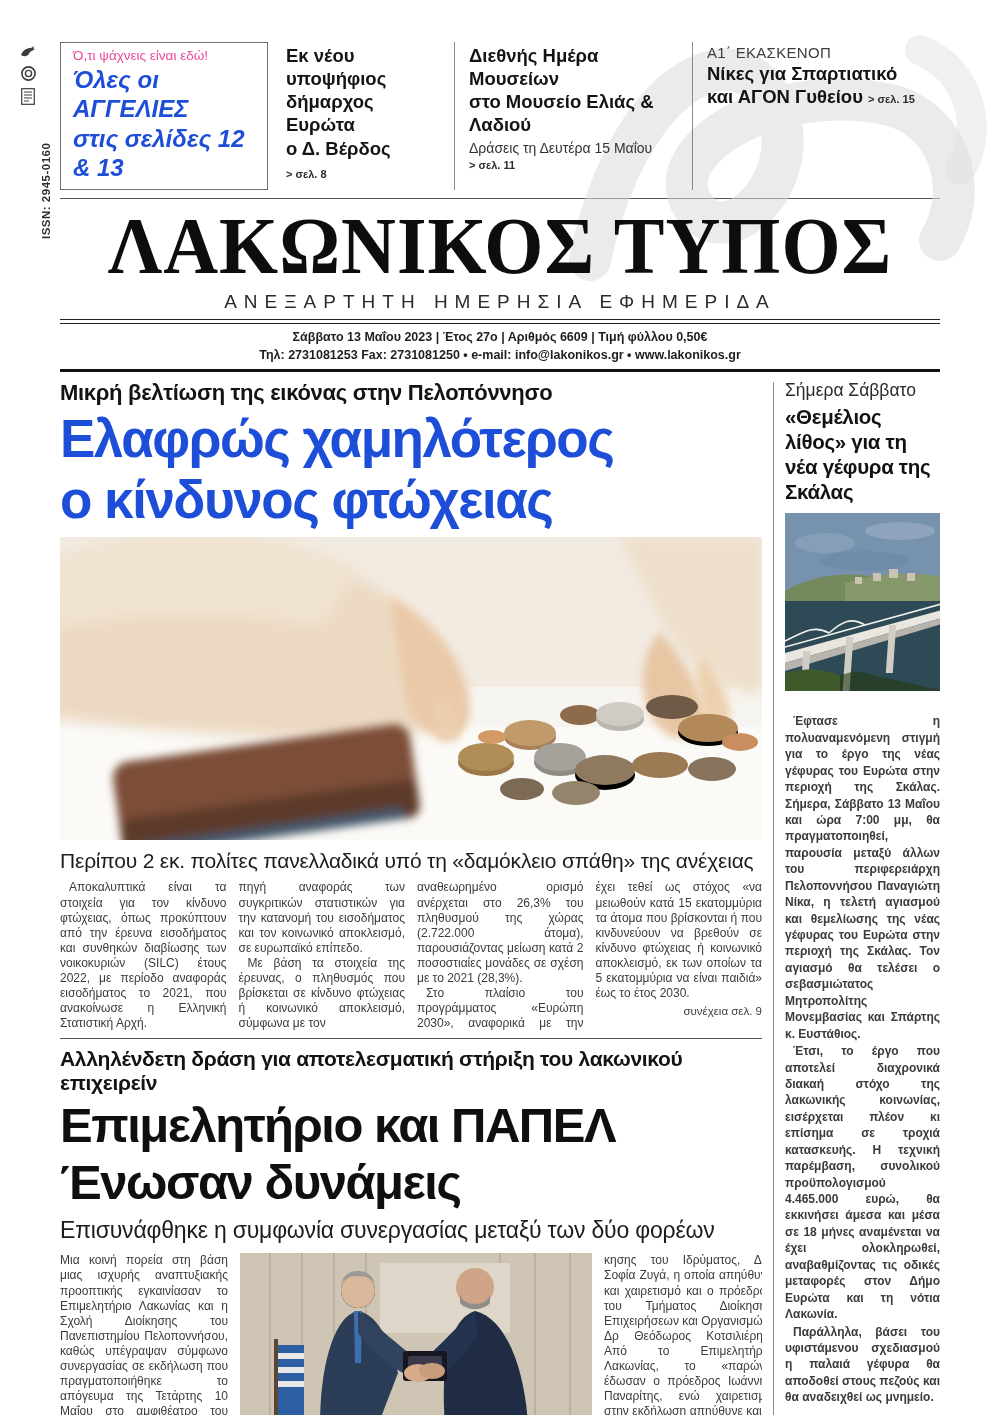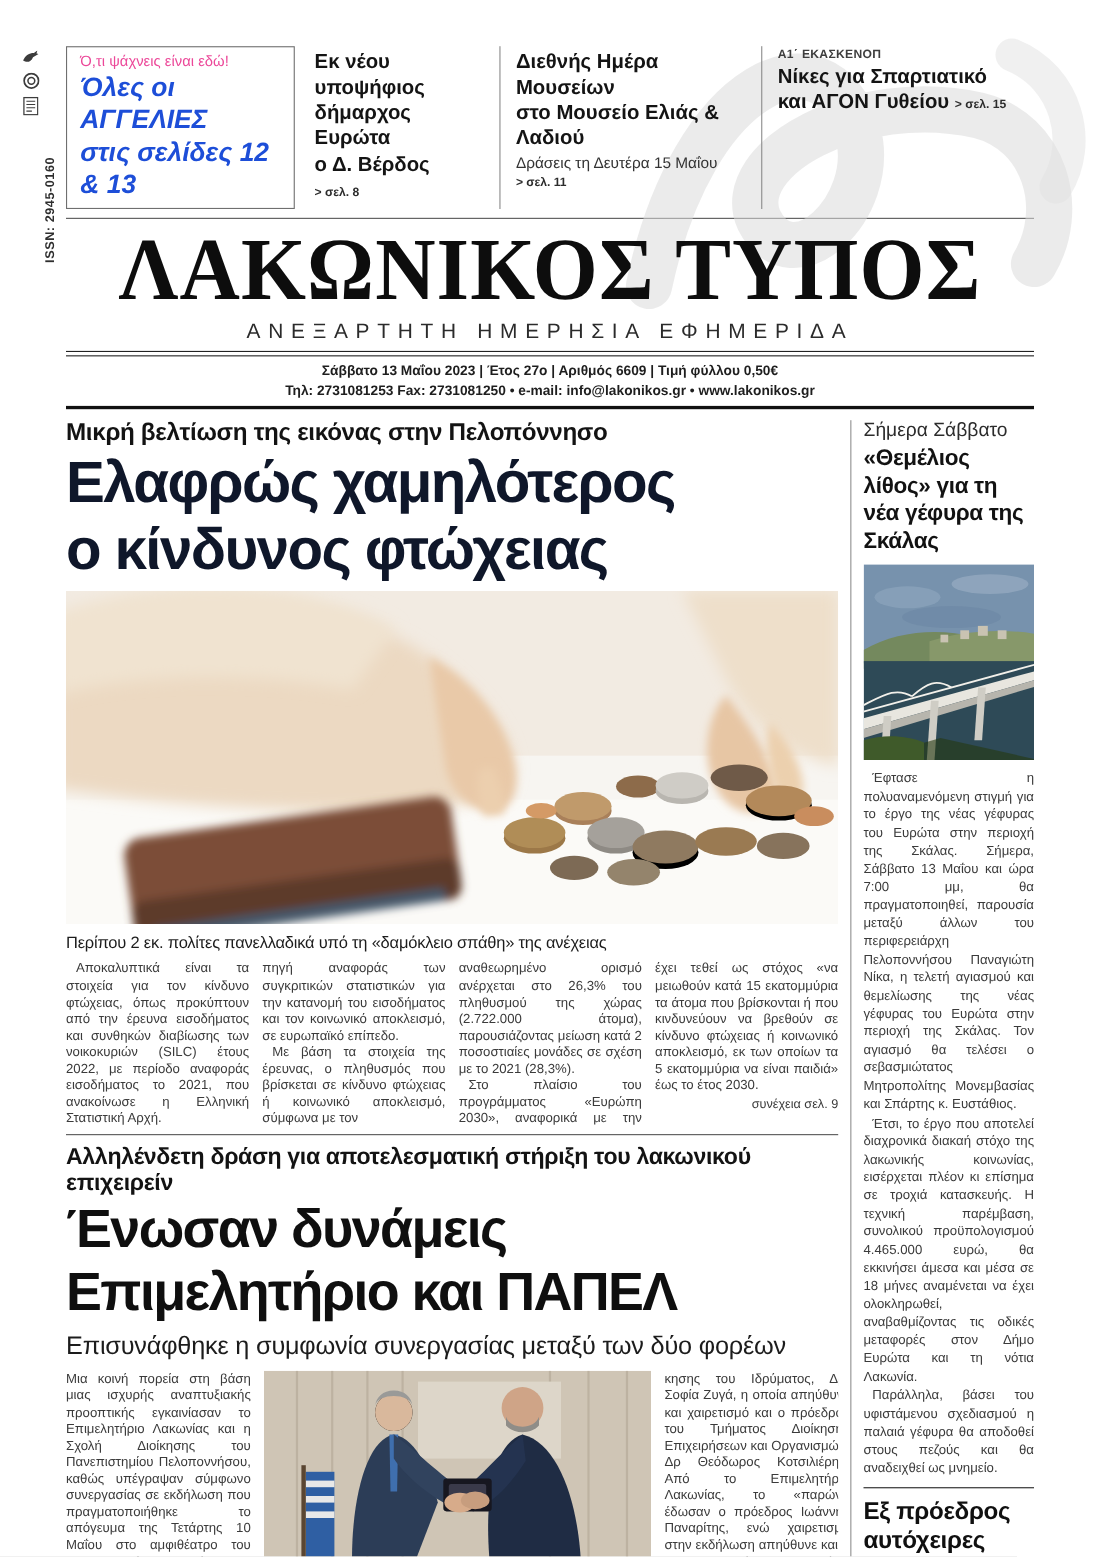--- a/index.html
+++ b/index.html
@@ -19,21 +19,21 @@
   .topstrip { position:relative; z-index:1; margin:42px 60px 0 60px; display:flex; align-items:stretch; min-height:88px; }
   .ads-box { border:1.5px solid #6f6f6f; background:#fff; padding:5px 12px 7px 12px; width:208px; }
   .ads-line1 { font-size:13.5px; color:#ec4899; margin-bottom:2px; }
   .ads-line2, .ads-line3 { font-size:24px; font-weight:700; color:#1d4ed8; line-height:1.22;font-style:italic; }
   .teaser { padding:2px 14px 0 14px; }
   .t1 { width:182px; padding-left:18px; }
   .t2 { width:238px; border-left:1px solid #8a8a8a; margin-left:4px; }
   .t3 { border-left:1px solid #8a8a8a; flex:1; }
   .teaser .bold-line { font-size:18.5px; font-weight:700; color:#141414; line-height:1.25; }
   .teaser .small-line { font-size:14px; color:#333; margin-top:3px; }
-  .teaser .label-line { font-size:11px; color:#3e3e3e; margin-bottom:1px; letter-spacing:0.3px;font-weight:bold; }
+  .teaser .label-line { font-size:15px; color:#3e3e3e; margin-bottom:1px; letter-spacing:0.3px; }
   .page-ref { font-size:11px; font-weight:700; color:#2c2c2c; white-space:nowrap; }
   
   .rule-top { margin:8px 60px 0 60px; border-top:1px solid #555; }
   .masthead { position:relative; z-index:1; margin:0 60px; text-align:center; }
   .mast-title {
     font-family:"Liberation Serif","DejaVu Serif",serif; font-weight:700;
     font-size:76px; line-height:1.0; color:#0d0d0d; letter-spacing:1px;
     white-space:nowrap; padding-top:6px; transform:scaleY(1.06); transform-origin:top center;
   }
   .mast-sub { font-size:19px; letter-spacing:7px; color:#2b2b2b; margin-top:10px; }
@@ -41,41 +41,41 @@
   .datelines { margin:4px 60px 0 60px; text-align:center; }
   .dateline { font-size:12.5px; font-weight:700; color:#1e1e1e; line-height:1.45; }
   .rule-thick { margin:5px 60px 0 60px; border-top:3.5px solid #111; }
   
   .content { position:relative; z-index:1; margin:8px 60px 0 60px; display:flex; align-items:stretch; }
   .main { width:702px; flex:0 0 702px; }
   .vdivider { width:1px; background:#8f8f8f; margin:2px 11px 0 11px; }
   .sidebar { flex:1; min-width:0; }
   
   .kicker { font-size:22px; font-weight:700; color:#131313; letter-spacing:-0.3px; }
-  .headline-1 { font-size:53px; font-weight:700; color:#0f172a; line-height:1.03; letter-spacing:-1.5px; margin-top:6px; }
+  .headline-1 { font-size:53px; font-weight:700; color:#1d4ed8; line-height:1.03; letter-spacing:-1.5px; margin-top:6px; }
   .photo-lead { margin-top:10px; width:702px; height:303px; overflow:hidden; }
-  .subhead { font-size:15px; font-weight:400; color:#1c1c1c; margin-top:9px; letter-spacing:-0.2px; }
+  .subhead { font-size:21px; font-weight:400; color:#1c1c1c; margin-top:9px; letter-spacing:-0.2px; }
   .cols4 { display:flex; gap:12px; margin-top:7px; height:150px; overflow:hidden; }
   .cols4 .col { flex:1; text-align:justify; font-size:12px; line-height:1.26; color:#3b3b3b; }
   .col p { text-indent:9px; }
   .cont-ref { text-align:right; font-size:11.5px; color:#3b3b3b; margin-top:3px; text-indent:0 !important; }
   .hrule-mid { border-top:1px solid #555; margin-top:8px; }
   
   .art2 { margin-top:8px; }
   .headline-2 { font-size:49px; font-weight:700; color:#0f0f0f; line-height:1.06; letter-spacing:-1.5px; margin-top:5px; }
   .subhead2 { font-size:23px; font-weight:400; color:#1c1c1c; margin-top:8px; letter-spacing:-0.2px; }
   .art2-row { display:flex; gap:12px; margin-top:9px; height:262px; overflow:hidden; }
   .art2-col { flex:0 0 168px; width:168px; text-align:justify; font-size:12px; line-height:1.26; color:#3b3b3b; }
   .art2-mid { flex:1; }
   .photo-2 { width:100%; height:172px; overflow:hidden; }
   
   .sb-label { font-size:17.5px; color:#2c2c2c; }
   .sb-title { font-size:20.5px; font-weight:700; color:#121212; line-height:1.22; margin-top:3px; letter-spacing:-0.3px; }
   .photo-sb { width:100%; height:178px; margin-top:9px; overflow:hidden; }
-  .sb-body { margin-top:8px; font-size:12px; line-height:1.37; text-align:justify; color:#3b3b3b; }
+  .sb-body { margin-top:22px; font-size:12px; line-height:1.37; text-align:justify; color:#3b3b3b;font-weight:bold; }
   .sb-body p { text-indent:8px; margin-bottom:1px; }
   .sb-teaser { margin-top:10px; border-top:1.5px solid #222; padding-top:8px; }
   .sb-teaser-title { font-size:22px; font-weight:700; color:#101010; line-height:1.15; letter-spacing:-0.3px; }
   .sb-author { font-size:12.5px; font-weight:700; color:#2a2a2a; margin-top:4px; }
   svg { display:block; }
 </style>
 </head>
 <body>
 
 <div class="page">
@@ -232,22 +232,22 @@
             <p style="text-indent:0">έχει τεθεί ως στόχος «να μειωθούν κατά 15 εκατομμύρια τα άτομα που βρίσκονται ή που κινδυνεύουν να βρεθούν σε κίνδυνο φτώχειας ή κοινωνικό αποκλεισμό, εκ των οποίων τα 5 εκατομμύρια να είναι παιδιά» έως το έτος 2030.</p>
             <p class="cont-ref">συνέχεια σελ. 9</p>
           </div>
         </div>
 
         <div class="hrule-mid"></div>
       </div>
 
       <div class="art2">
         <div class="kicker" style="font-size:21px">Αλληλένδετη δράση για αποτελεσματική στήριξη του λακωνικού επιχειρείν</div>
+        <div class="headline-2">Επιμελητήριο και ΠΑΠΕΛ</div>
         <div class="headline-2">Ένωσαν δυνάμεις</div>
-        <div class="headline-2">Επιμελητήριο και ΠΑΠΕΛ</div>
         <div class="subhead2">Επισυνάφθηκε η συμφωνία συνεργασίας μεταξύ των δύο φορέων</div>
 
         <div class="art2-row">
           <div class="art2-col">
             <p>Μια κοινή πορεία στη βάση μιας ισχυρής αναπτυξιακής προοπτικής εγκαινίασαν το Επιμελητήριο Λακωνίας και η Σχολή Διοίκησης του Πανεπιστημίου Πελοποννήσου, καθώς υπέγραψαν σύμφωνο συνεργασίας σε εκδήλωση που πραγματοποιήθηκε το απόγευμα της Τετάρτης 10 Μαΐου στο αμφιθέατρο του Πανεπιστημίου στη Σπάρτη.</p>
 
           </div>
 
           <div class="art2-mid">
             <div class="photo-2">

